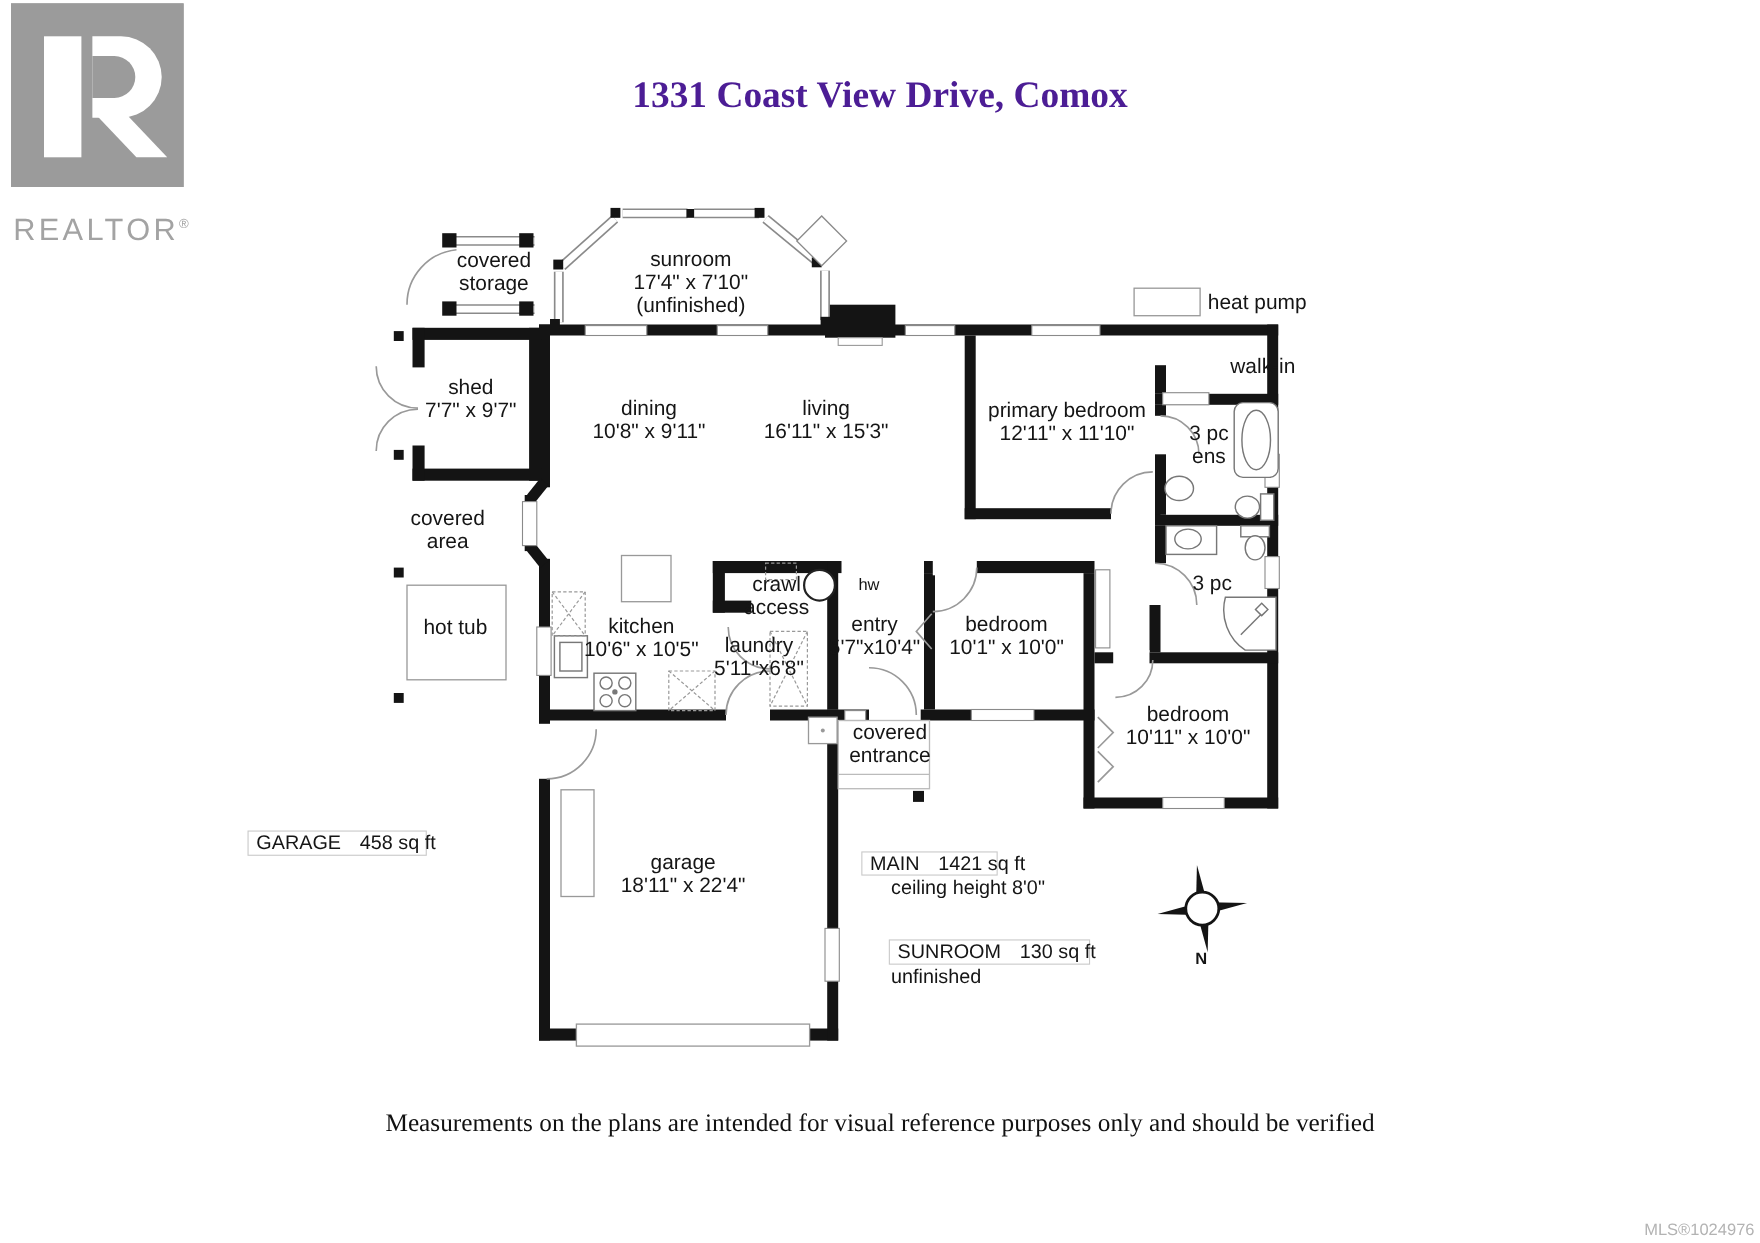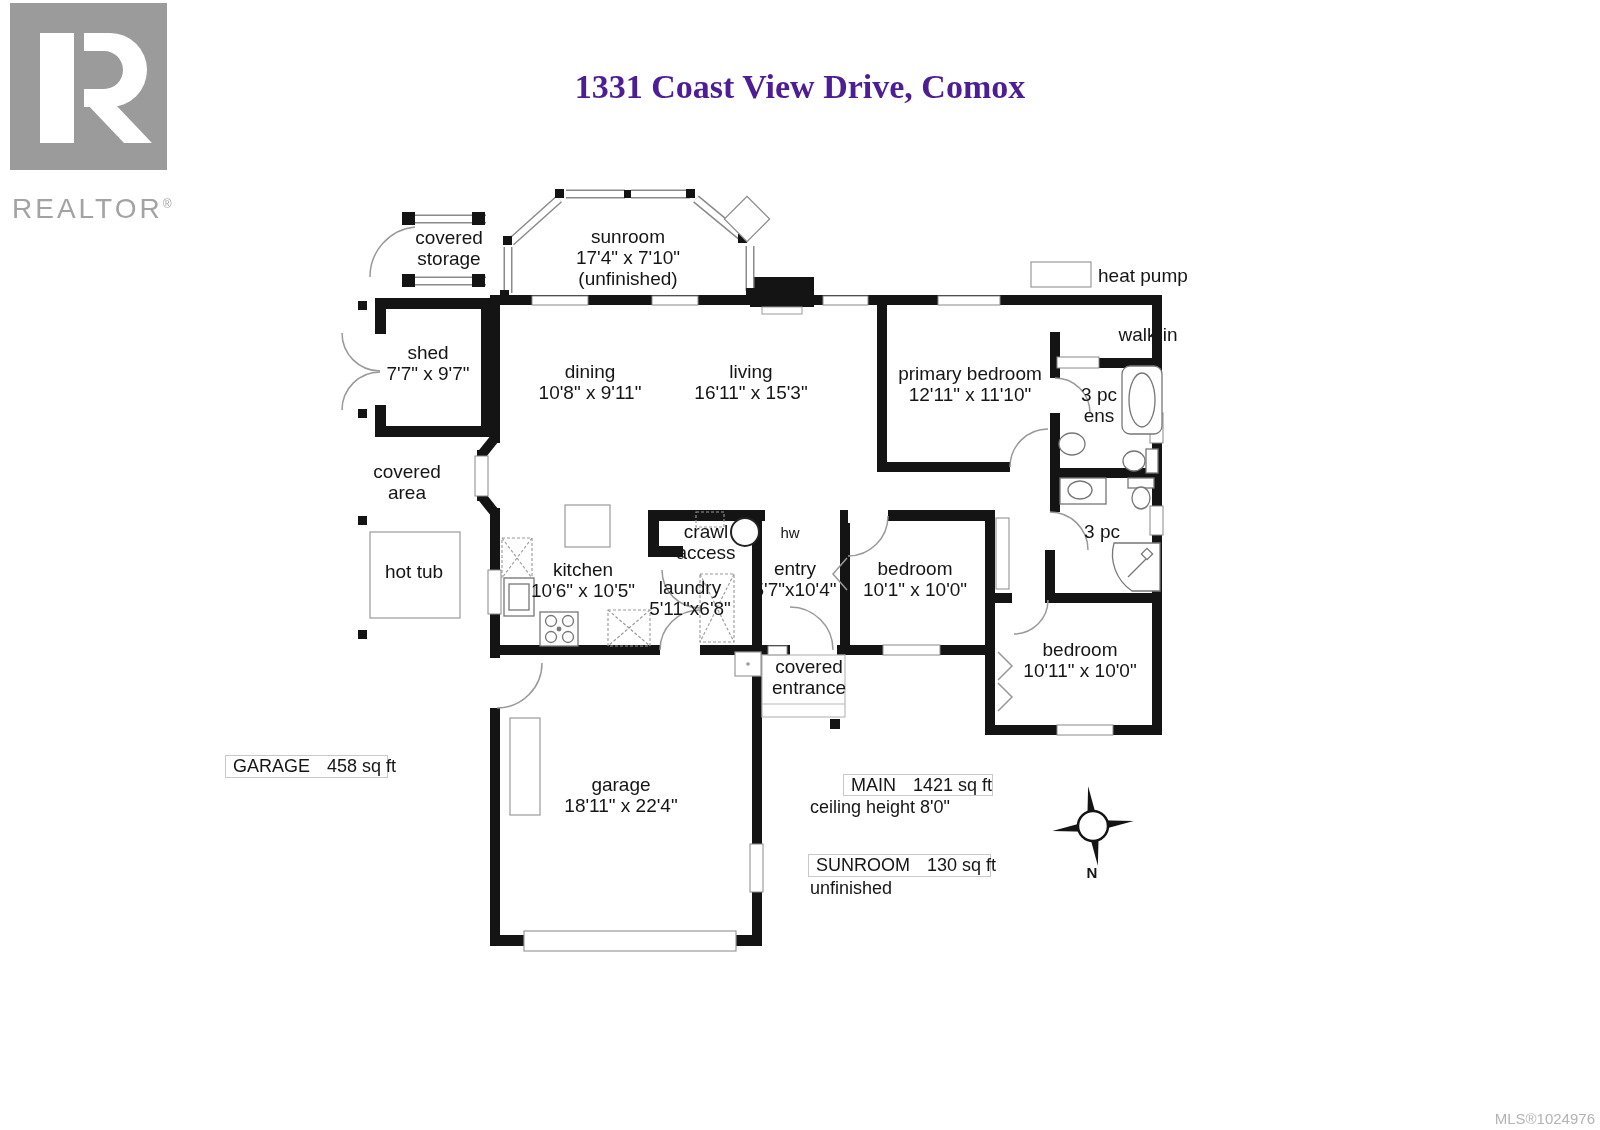--- a/index.html
+++ b/index.html
@@ -354,29 +354,30 @@
   <div class="lbl" style="left:621px;top:795px">
     <div>garage</div>
     <div>18'11" x 22'4"</div>
   </div>
 
   <div class="sumbox" style="left:225px;top:755px;width:163px;height:23px">
     <span>GARAGE</span>
     <span>458 sq ft</span>
   </div>
 
-  <div class="sumbox" style="left:843px;top:774px;width:150px;height:22px">
+  <div class="sumbox" style="left:783px;top:774px;width:124px;height:22px">
     <span>MAIN</span>
     <span>1421 sq ft</span>
   </div>
   <div class="sumnote" style="left:810px;top:797px">ceiling height 8'0"</div>
 
   <div class="sumbox" style="left:808px;top:854px;width:183px;height:23px">
     <span>SUNROOM</span>
     <span>130 sq ft</span>
   </div>
   <div class="sumnote" style="left:810px;top:878px">unfinished</div>
 
   <div class="north" style="left:1092px;top:872px">N</div>
 
+  <div class="disclaimer">Measurements on the plans are intended for visual reference purposes only and should be verified</div>
   <div class="mls">MLS®1024976</div>
 
 </div>
 
 </body></html>

